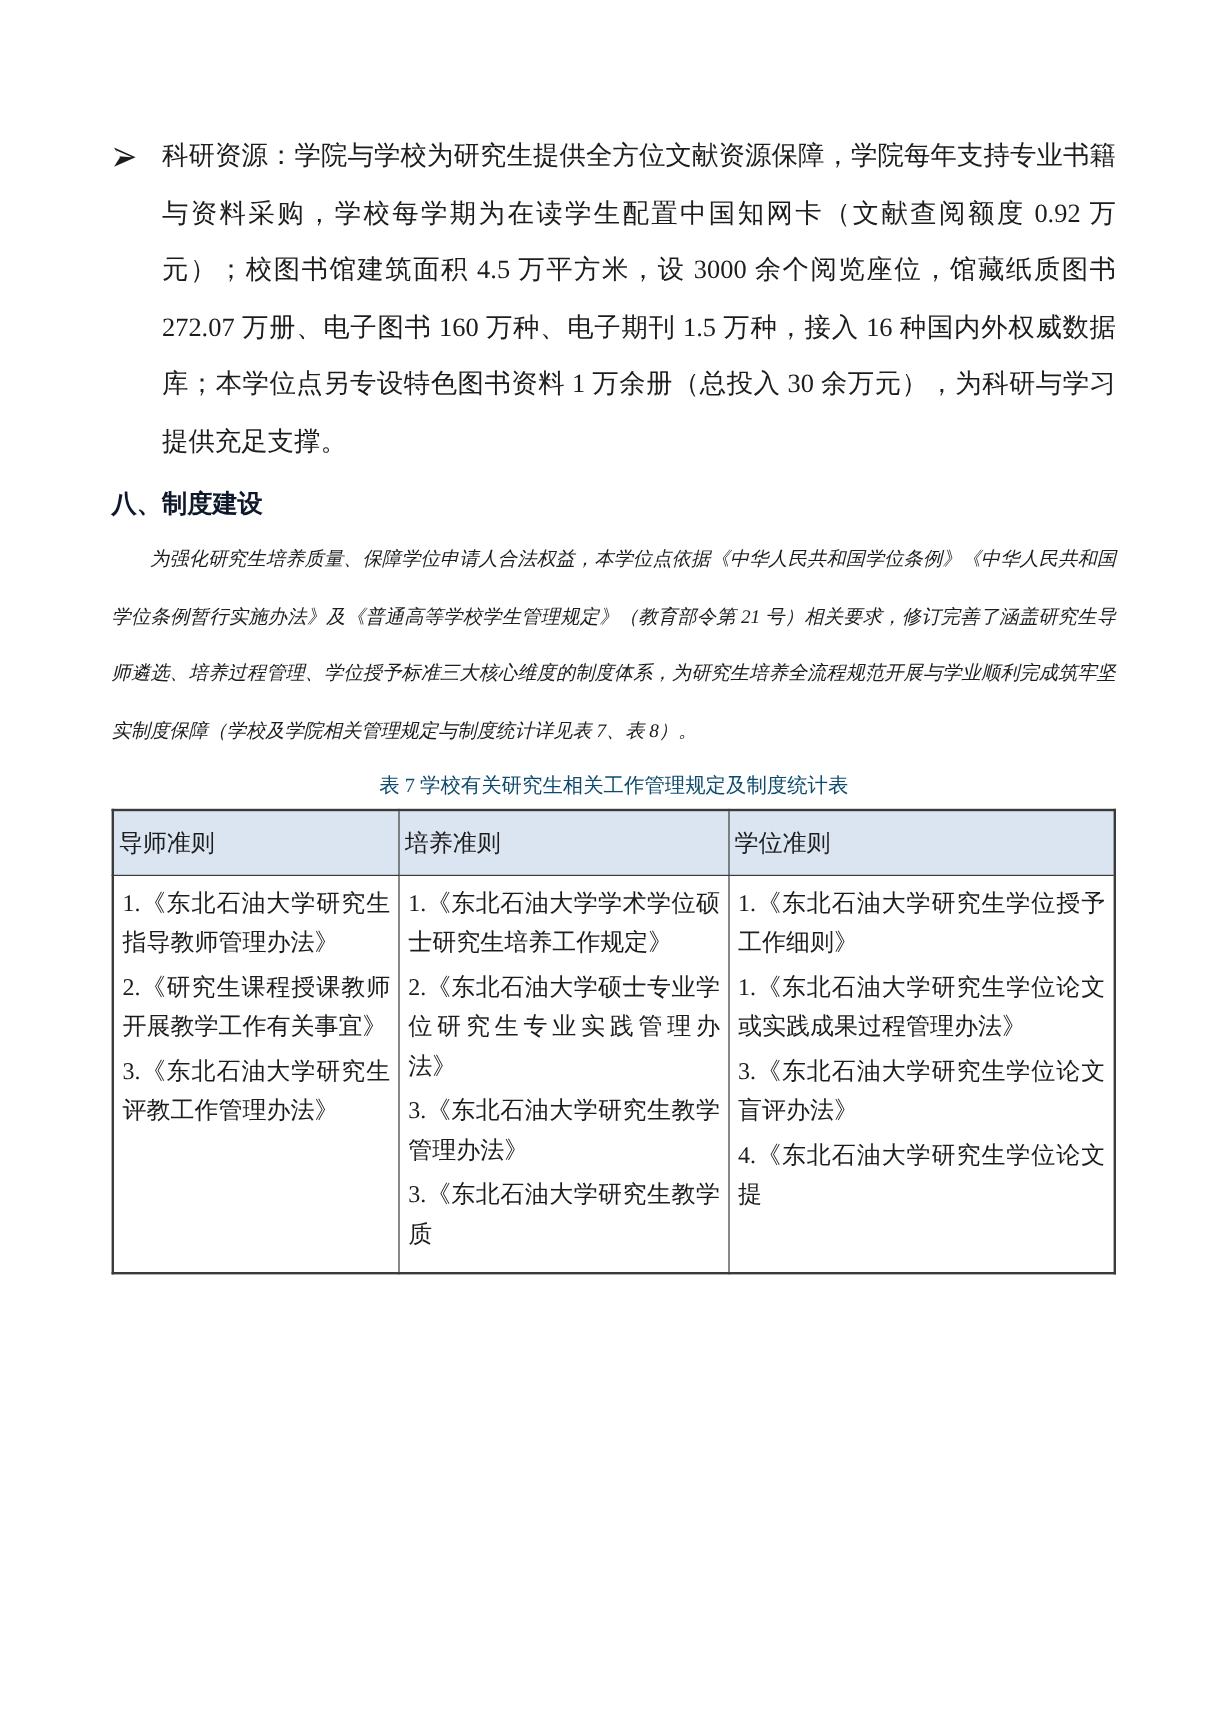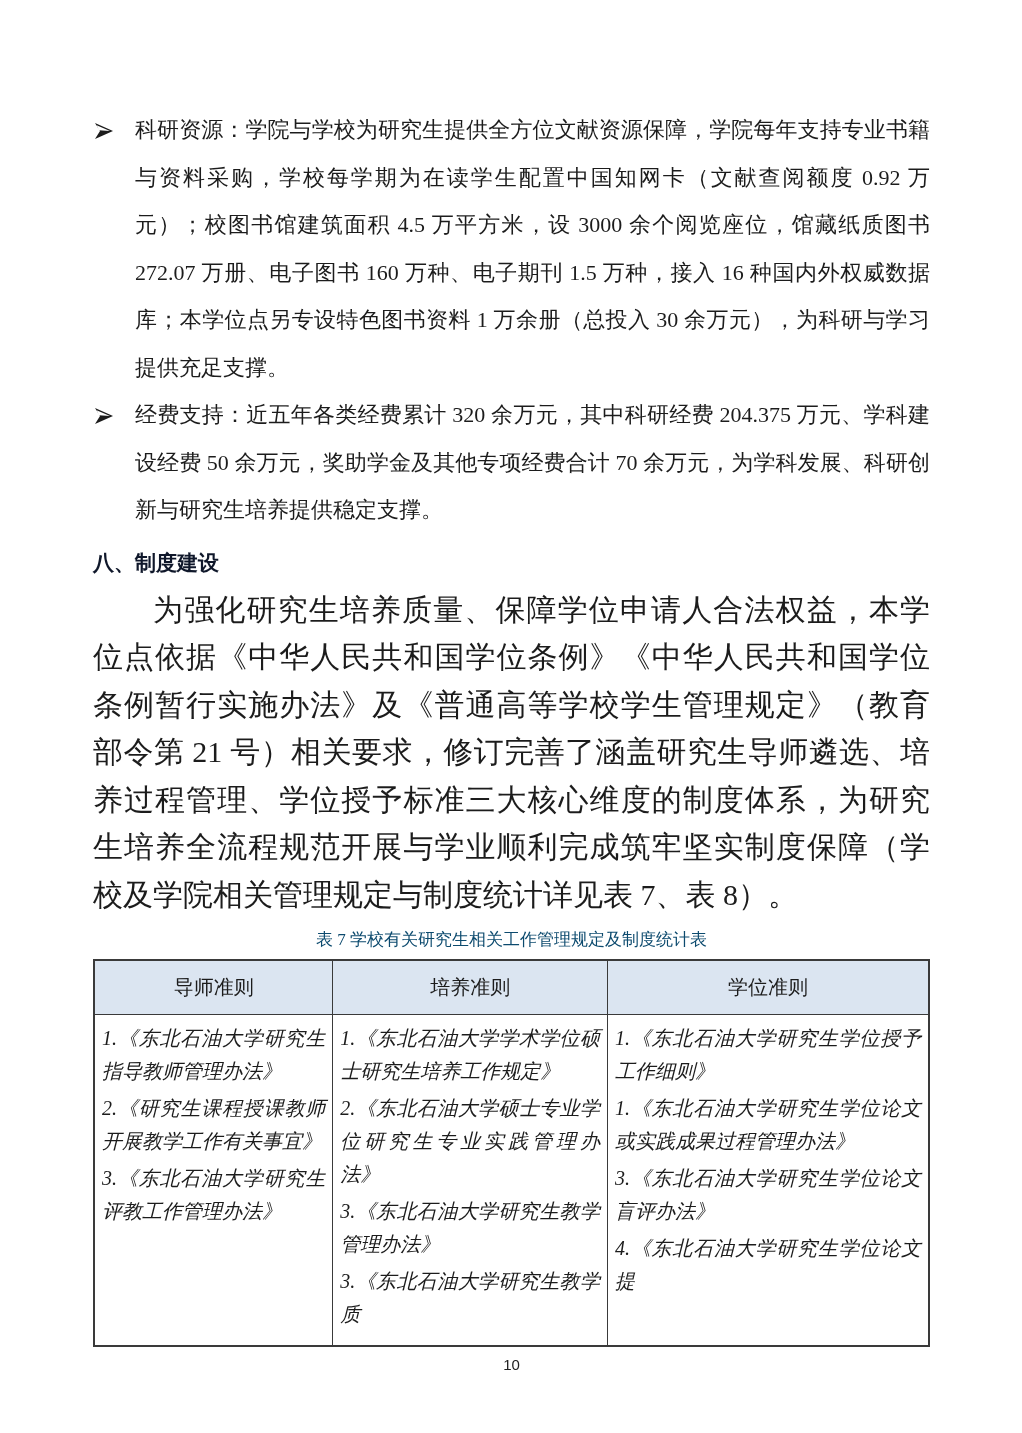--- a/index.html
+++ b/index.html
@@ -35,58 +35,58 @@
   }
   .section-heading {
     font-family: Liberation Serif, serif;
     font-size: 21px;
     font-weight: bold;
     color: #0f172a;
     line-height: 46px;
     margin: 6px 0 0 0;
   }
   .body-paragraph {
-    font-size: 30px;
+    font-size: 16px;
     line-height: 47.5px;
     text-align: justify;
     text-indent: 2em;
     margin: 0;
+    font-style: italic;
   }
   .table-caption {
     font-size: 17px;
     text-align: center;
     margin: 10px 0 8px 0;
     color: #0c4a6e;
   }
   table.regulations {
     width: 100%;
     border-collapse: collapse;
     table-layout: fixed;
     border: 2px solid #3a3a3a;
   }
   table.regulations th {
     background: #dbe5f1;
     border: 1px solid #3a3a3a;
     font-weight: normal;
     font-size: 20px;
-    text-align: center;
+    text-align: left;
     padding: 13px 4px;
     color: #1c1c1c;
   }
   table.regulations td {
     border: 1px solid #3a3a3a;
     vertical-align: top;
     padding: 7px 7px 10px 7px;
     font-size: 20px;
   }
   td .reg-item {
     line-height: 33px;
     margin: 0 0 4px 0;
     text-align: justify;
-    font-style: italic;
   }
   .col-1 { width: 28.6%; }
   .col-2 { width: 32.9%; }
   .col-3 { width: 38.5%; }
   .page-number {
     margin-top: 9px;
     text-align: center;
     font-family: "Liberation Sans", sans-serif;
     font-size: 15px;
     color: #222222;
@@ -100,29 +100,20 @@
   <div class="bullet">
     <span class="bullet-marker">
       <svg width="22" height="22" viewBox="0 0 22 22">
         <polygon points="2,3 20,11 2,19 7,11" fill="#1c1c1c"></polygon>
         <polygon points="3.6,5.2 17,11 5.8,10.2" fill="#ffffff"></polygon>
       </svg>
     </span>
     <div class="bullet-text">科研资源：学院与学校为研究生提供全方位文献资源保障，学院每年支持专业书籍与资料采购，学校每学期为在读学生配置中国知网卡（文献查阅额度 0.92 万元）；校图书馆建筑面积 4.5 万平方米，设 3000 余个阅览座位，馆藏纸质图书 272.07 万册、电子图书 160 万种、电子期刊 1.5 万种，接入 16 种国内外权威数据库；本学位点另专设特色图书资料 1 万余册（总投入 30 余万元），为科研与学习提供充足支撑。</div>
   </div>
 
-  <div class="bullet">
-    <span class="bullet-marker">
-      <svg width="22" height="22" viewBox="0 0 22 22">
-        <polygon points="2,3 20,11 2,19 7,11" fill="#1c1c1c"></polygon>
-        <polygon points="3.6,5.2 17,11 5.8,10.2" fill="#ffffff"></polygon>
-      </svg>
-    </span>
-    <div class="bullet-text">经费支持：近五年各类经费累计 320 余万元，其中科研经费 204.375 万元、学科建设经费 50 余万元，奖助学金及其他专项经费合计 70 余万元，为学科发展、科研创新与研究生培养提供稳定支撑。</div>
-  </div>
 
 
   <h2 class="section-heading">八、制度建设</h2>
 
   <p class="body-paragraph">为强化研究生培养质量、保障学位申请人合法权益，本学位点依据《中华人民共和国学位条例》《中华人民共和国学位条例暂行实施办法》及《普通高等学校学生管理规定》（教育部令第 21 号）相关要求，修订完善了涵盖研究生导师遴选、培养过程管理、学位授予标准三大核心维度的制度体系，为研究生培养全流程规范开展与学业顺利完成筑牢坚实制度保障（学校及学院相关管理规定与制度统计详见表 7、表 8）。</p>
 
   <div class="table-caption">表 7 学校有关研究生相关工作管理规定及制度统计表</div>
 
   <table class="regulations">
     <colgroup>
@@ -153,15 +144,14 @@
         <td>
           <div class="reg-item">1.《东北石油大学研究生学位授予工作细则》</div>
           <div class="reg-item">1.《东北石油大学研究生学位论文或实践成果过程管理办法》</div>
           <div class="reg-item">3.《东北石油大学研究生学位论文盲评办法》</div>
           <div class="reg-item">4.《东北石油大学研究生学位论文提</div>
         </td>
       </tr>
     </tbody>
   </table>
 
-  <div class="page-number">10</div>
 
 </div>
 
 </body></html>

